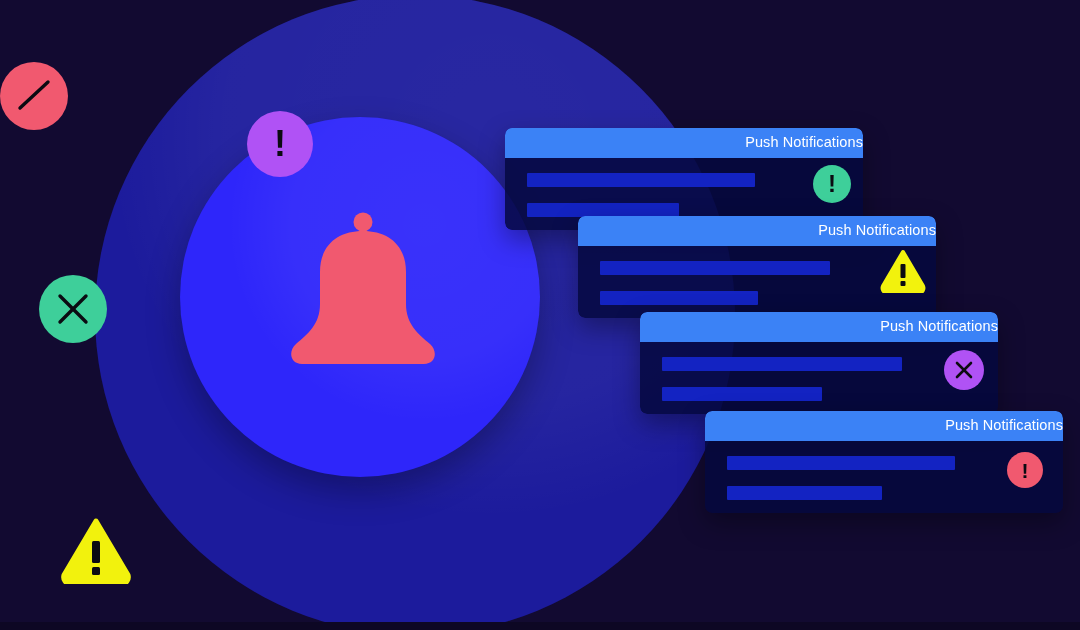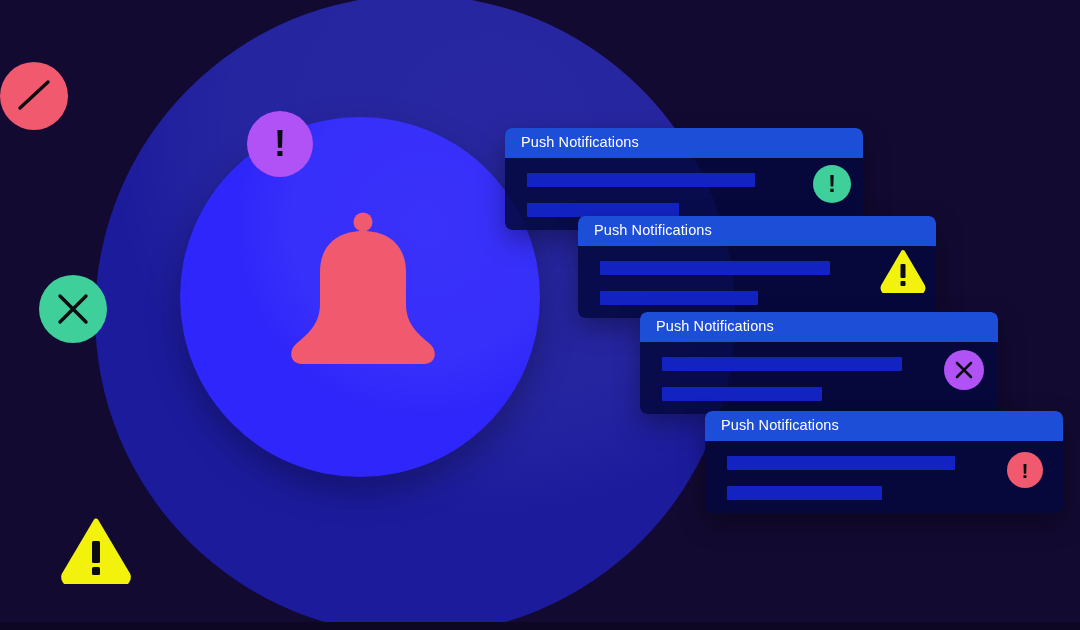--- a/index.html
+++ b/index.html
@@ -62,27 +62,28 @@
   .tri-warn{position:absolute;left:60px;top:518px;width:72px;height:66px;}
 
   
   .card{
     position:absolute;
     border-radius:7px;
     overflow:hidden;
     box-shadow:0 10px 26px rgba(0,0,0,0.34);
   }
   .card-head{
-    background:#1d4ed8;
+    background:#3b82f6;
     color:#ffffff;
     font-size:14.5px;
     line-height:21px;
     padding:4px 0 5px 16px;
     letter-spacing:0.1px;
     border-radius:7px 7px 0 0;
+    text-align:right;
   }
   .card-body{
     position:relative;
     background:rgba(5,8,62,0.86);
     height:72px;
     border-radius:0 0 7px 7px;
   }
   .bar{
     position:absolute;
     background:#1323c2;

